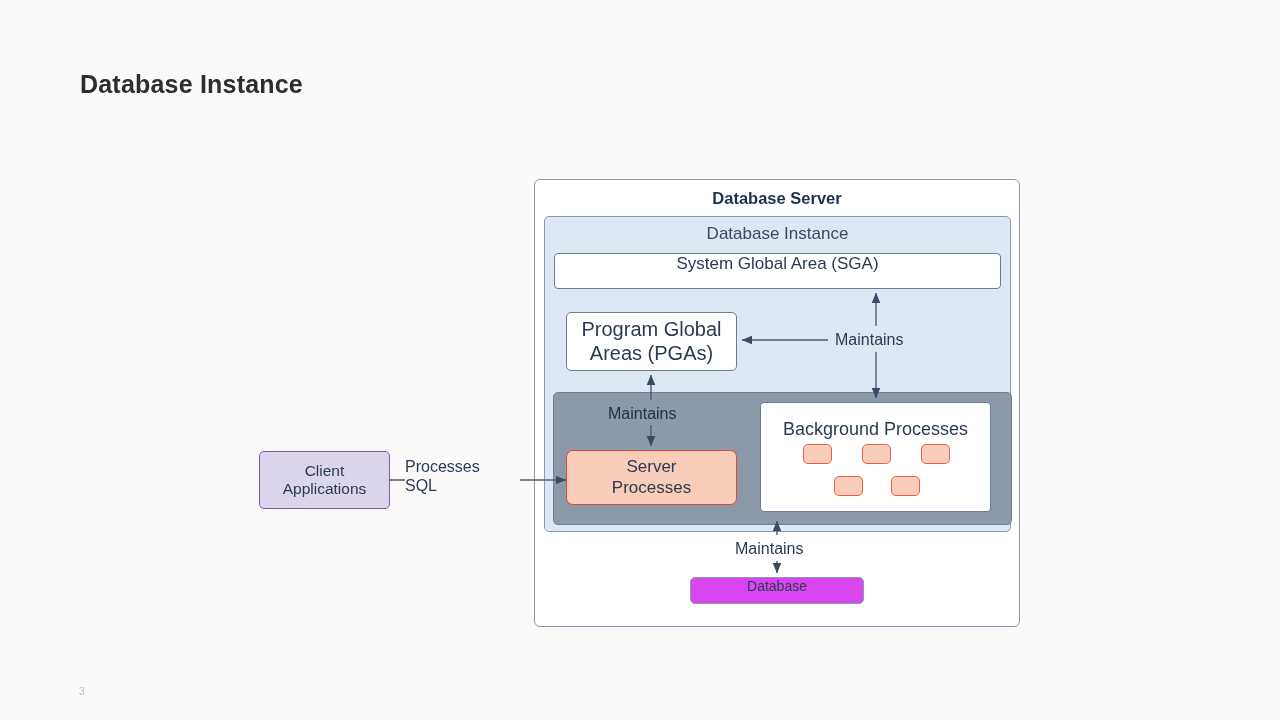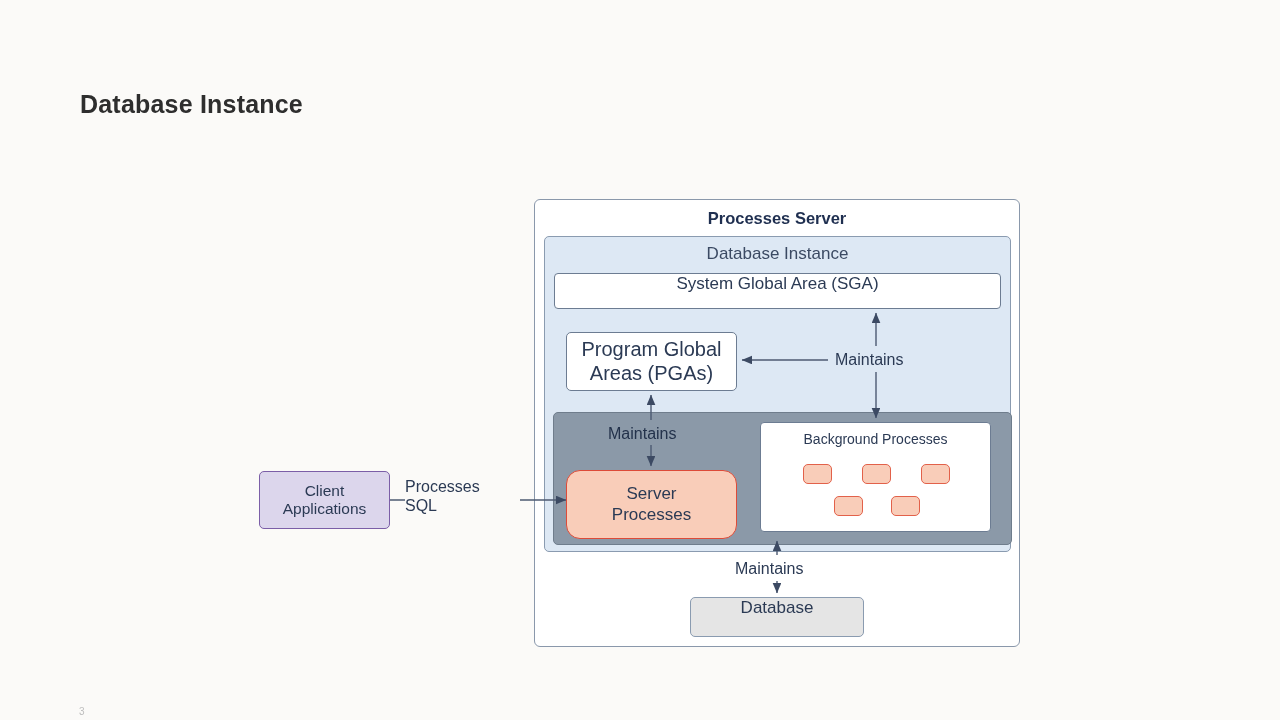--- a/index.html
+++ b/index.html
@@ -3,21 +3,21 @@
 <meta charset="utf-8">
 <style>
   html,body{margin:0;padding:0;}
   body{
     width:1280px;height:720px;
     background:#fbfaf8;
     font-family:"Liberation Sans", sans-serif;
     overflow:hidden;
     position:relative;
   }
-  #slide{position:absolute;inset:0;margin-top:20px;}
+  #slide{position:absolute;inset:0;}
 
   .page-title{
     position:absolute;left:80px;top:70px;
     font-size:25px;font-weight:bold;color:#2e2e2e;
     letter-spacing:.2px;white-space:nowrap;
   }
   .page-number{
     position:absolute;left:79px;top:686px;
     font-size:10px;color:#bdbdbd;
   }
@@ -47,38 +47,38 @@
   .pga{
     left:566px;top:312px;width:171px;height:59px;
     background:#ffffff;border:1.3px solid #6c7c92;border-radius:5px;
     font-size:20px;color:#2b3a54;flex-direction:column;
   }
   .proc-panel{
     left:553px;top:392px;width:459px;height:133px;
     background:#8b99a8;border:1.3px solid #6f7d8c;border-radius:5px;
   }
   .server-processes{
-    left:566px;top:450px;width:171px;height:69px;
-    background:#f9cdb9;border:1.5px solid #dd4b39;border-radius:14px;
+    left:566px;top:450px;width:171px;height:55px;
+    background:#f9cdb9;border:1.5px solid #dd4b39;border-radius:7px;
     font-size:17px;color:#2b3a54;flex-direction:column;
   }
   .bg-processes{
     left:760px;top:402px;width:231px;height:110px;
     background:#ffffff;border:1.3px solid #6c7c92;border-radius:4px;
-    align-items:flex-start;justify-content:center;padding-top:8px;
-    font-size:14px;color:#2b3a54;
+    align-items:flex-start;justify-content:center;padding-top:16px;
+    font-size:18px;color:#2b3a54;
   }
   .mini{
     position:absolute;background:#f9cdb9;border:1.5px solid #e2614a;
     border-radius:5px;width:27px;height:18px;
   }
   .database{
-    left:690px;top:577px;width:174px;height:40px;
-    background:#e5e5e5;border:1.3px solid #8a9bb0;border-radius:5px;
-    font-size:17px;color:#2b3a54;
+    left:690px;top:577px;width:174px;height:27px;
+    background:#d946ef;border:1.3px solid #8a9bb0;border-radius:5px;
+    font-size:14px;color:#2b3a54;
   }
   .client-apps{
     left:259px;top:451px;width:131px;height:58px;
     background:#dcd6ec;border:1.6px solid #7b5ea7;border-radius:5px;
     font-size:15.5px;color:#2b3a54;flex-direction:column;
   }
 
   
   .edge-label{
     position:absolute;color:#2b3a54;font-size:16px;text-align:left;
@@ -92,21 +92,21 @@
   svg.wires{position:absolute;left:0;top:0;width:1280px;height:720px;pointer-events:none;}
 </style>
 </head>
 <body>
 
 <div id="slide">
 
   <div class="page-title">Database Instance</div>
 
   <div class="box db-server">
-    <span>Processes Server</span>
+    <span>Database Server</span>
   </div>
 
   <div class="box db-instance">
     <span>Database Instance</span>
   </div>
 
   <div class="box sga">
     <span>System Global Area (SGA)</span>
   </div>
 

